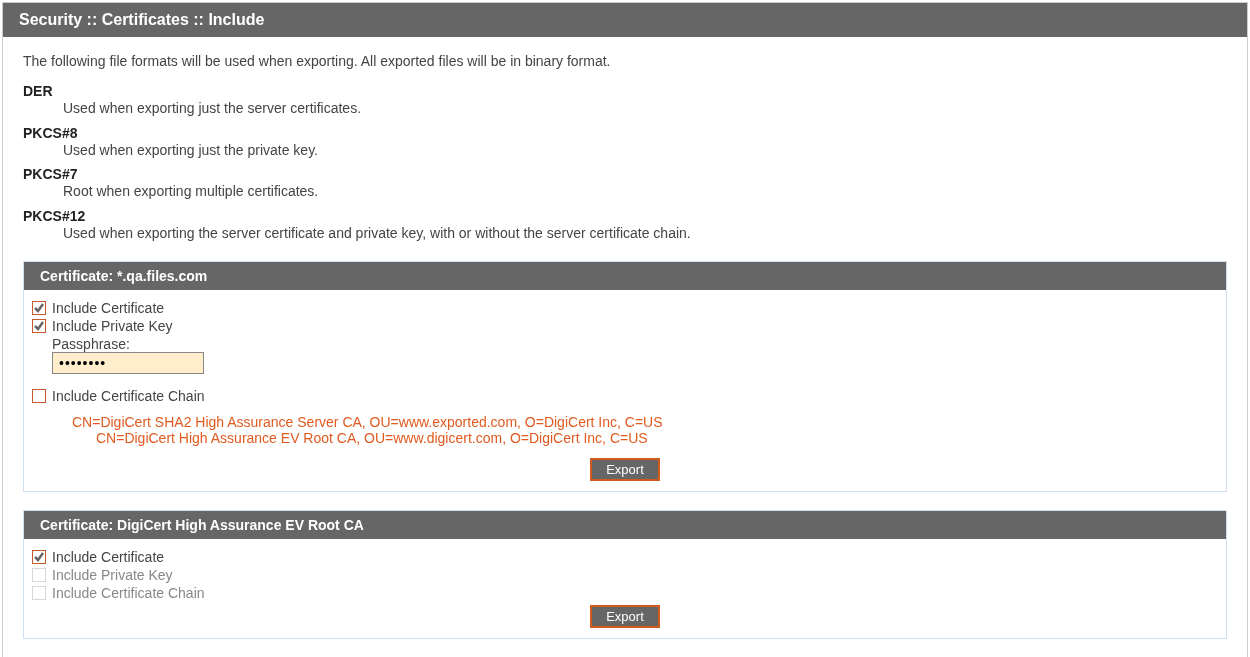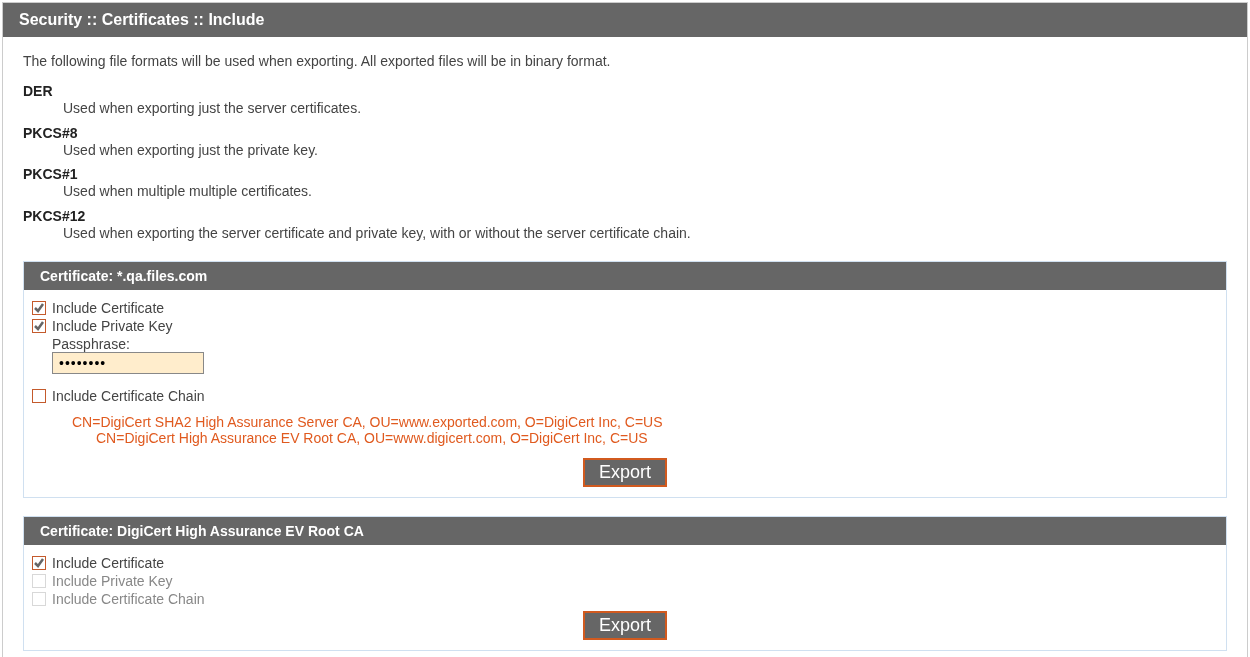--- a/index.html
+++ b/index.html
@@ -123,21 +123,21 @@
     .export-row {
       text-align: center;
       margin-top: 4px;
       margin-bottom: 2px;
     }
     .export-btn {
       background: #666666;
       color: #ffffff;
       border: 2px solid #d15a1f;
       padding: 2px 14px;
-      font-size: 18px;
+      font-size: 13px;
       cursor: pointer;
       font-family: inherit;
     }
   </style>
 </head>
 <body>
 
 <div class="outer-container">
   <div class="page-title-bar">
     <span>Security :: Certificates :: Include</span>
@@ -145,22 +145,22 @@
 
   <div class="content-area">
 
     <p class="intro-text">The following file formats will be used when exporting. All exported files will be in binary format.</p>
 
     <div class="format-list">
       <div class="format-term">DER</div>
       <div class="format-desc">Used when exporting just the server certificates.</div>
       <div class="format-term">PKCS#8</div>
       <div class="format-desc">Used when exporting just the private key.</div>
-      <div class="format-term">PKCS#1</div>
-      <div class="format-desc">Used when multiple multiple certificates.</div>
+      <div class="format-term">PKCS#7</div>
+      <div class="format-desc">Root when exporting multiple certificates.</div>
       <div class="format-term">PKCS#12</div>
       <div class="format-desc">Used when exporting the server certificate and private key, with or without the server certificate chain.</div>
     </div>
 
     <div class="cert-panel">
       <div class="cert-panel-header">Certificate: *.qa.files.com</div>
       <div class="cert-panel-body">
 
         <div class="option-row">
           <span class="cbox">

